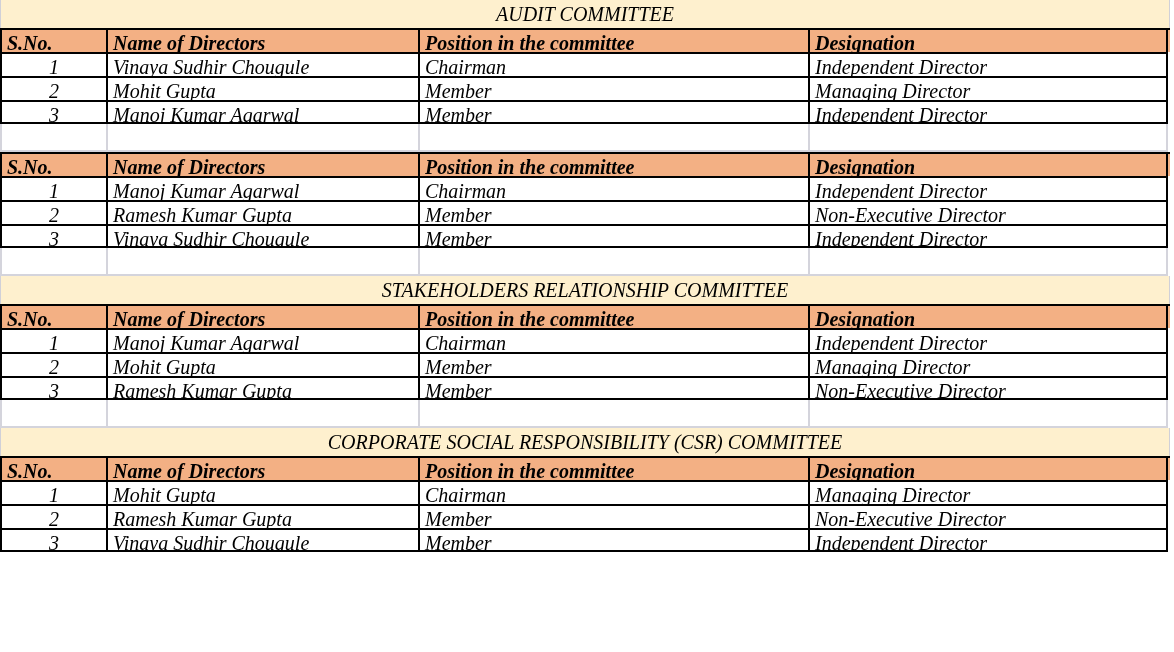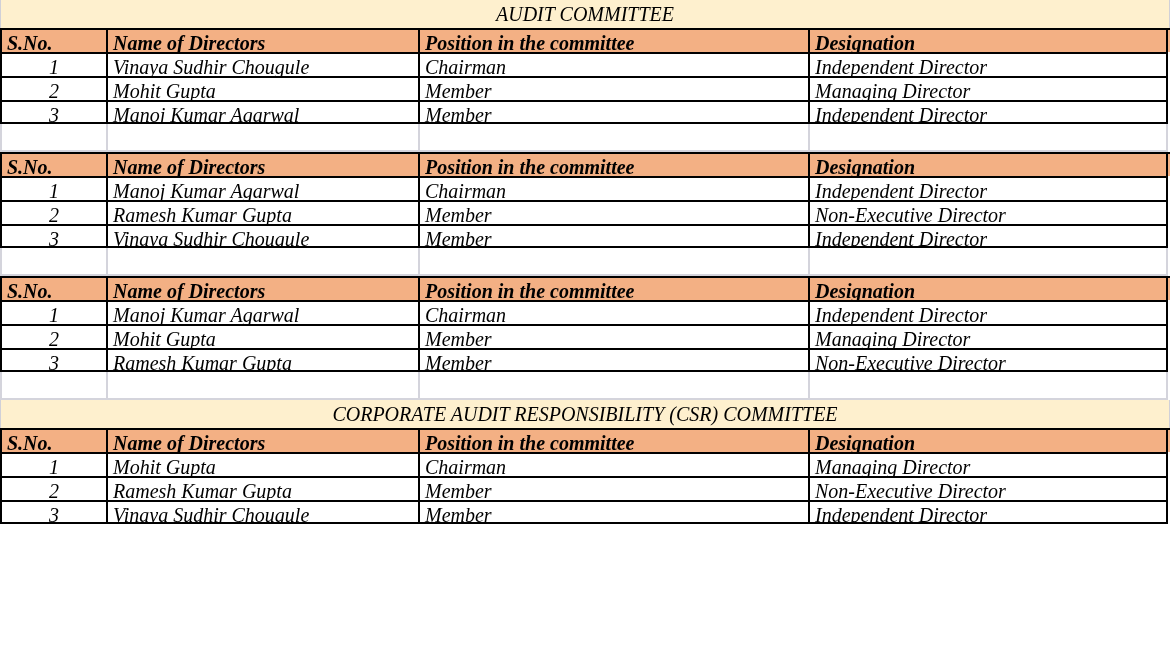--- a/index.html
+++ b/index.html
@@ -76,20 +76,21 @@
       <div>Vinaya Sudhir Chougule</div>
       <div>Member</div>
       <div>Independent Director</div>
     </div>
     <div class="row blank">
       <div></div>
       <div></div>
       <div></div>
       <div></div>
     </div>
+    <div class="title">STAKEHOLDERS RELATIONSHIP COMMITTEE</div>
     <div class="row hdr">
       <div>S.No.</div>
       <div>Name of Directors</div>
       <div>Position in the committee</div>
       <div>Designation</div>
     </div>
     <div class="row data">
       <div>1</div>
       <div>Manoj Kumar Agarwal</div>
       <div>Chairman</div>
@@ -106,21 +107,21 @@
       <div>Ramesh Kumar Gupta</div>
       <div>Member</div>
       <div>Non-Executive Director</div>
     </div>
     <div class="row blank">
       <div></div>
       <div></div>
       <div></div>
       <div></div>
     </div>
-    <div class="title">CORPORATE AUDIT RESPONSIBILITY (CSR) COMMITTEE</div>
+    <div class="title">CORPORATE SOCIAL RESPONSIBILITY (CSR) COMMITTEE</div>
     <div class="row hdr">
       <div>S.No.</div>
       <div>Name of Directors</div>
       <div>Position in the committee</div>
       <div>Designation</div>
     </div>
     <div class="row data">
       <div>1</div>
       <div>Mohit Gupta</div>
       <div>Chairman</div>

